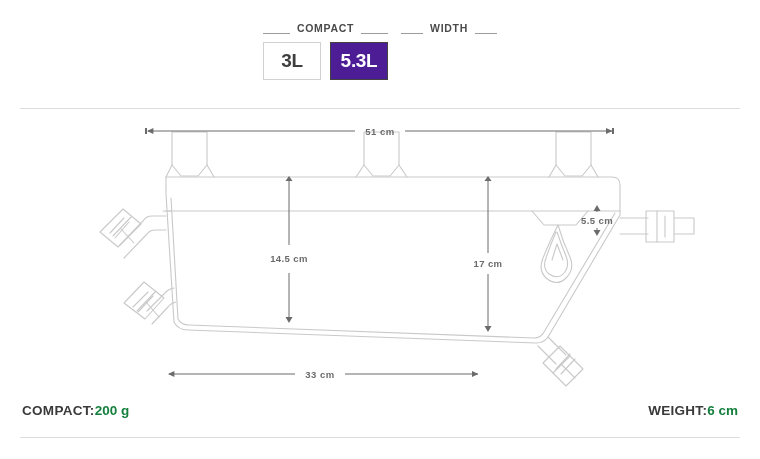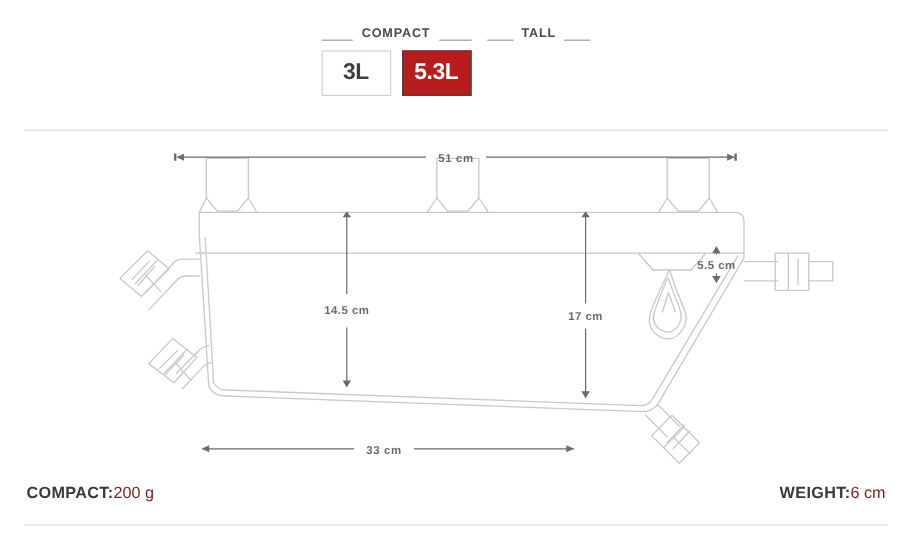--- a/index.html
+++ b/index.html
@@ -55,21 +55,21 @@
     font-size: 19px;
     font-weight: bold;
     display: flex;
     align-items: center;
     justify-content: center;
     letter-spacing: -0.3px;
     cursor: pointer;
   }
   .size-btn:last-child { margin-right: 0; }
   .size-btn.selected {
-    background: #b91c1c;
+    background: #4c1d95;
     border-color: #434343;
     color: #ffffff;
   }
   .group.tall { margin-left: 13px; }
 
   
   .divider {
     position: absolute;
     left: 20px; width: 720px;
     height: 1px;
@@ -91,21 +91,21 @@
     left: 0; top: 398px;
     width: 760px;
     height: 24px;
     padding: 0 22px;
     display: flex;
     align-items: center;
     justify-content: space-between;
   }
   .spec { font-size: 13.5px; color: #4d4d4d; white-space: nowrap; }
   .spec .k { font-weight: bold; color: #3a3a3a; letter-spacing: 0.3px; }
-  .spec .v { font-weight: normal; color: #7f1d1d; }
+  .spec .v { font-weight: bold; color: #15803d; }
 </style>
 </head>
 <body>
 
 <div id="root">
 
   <div class="selector">
 
     <div class="group compact">
       <div class="group-head">
@@ -115,21 +115,21 @@
       </div>
       <div class="group-btns">
         <button class="size-btn">3L</button>
         <button class="size-btn selected">5.3L</button>
       </div>
     </div>
 
     <div class="group tall">
       <div class="group-head">
         <span class="rule"></span>
-        <span class="group-title">TALL</span>
+        <span class="group-title">WIDTH</span>
         <span class="rule"></span>
       </div>
       <div class="group-btns">
       </div>
     </div>
 
   </div>
 
   <div class="divider" id="divider-top"></div>
 

